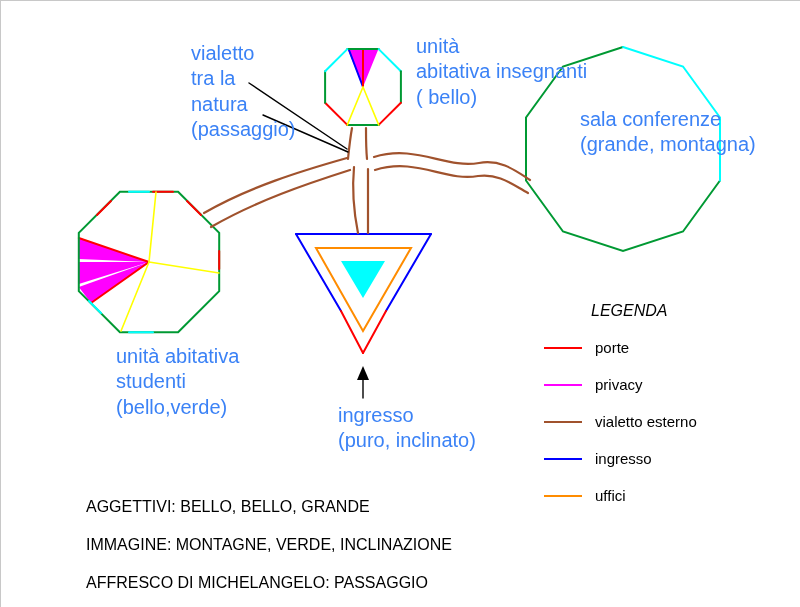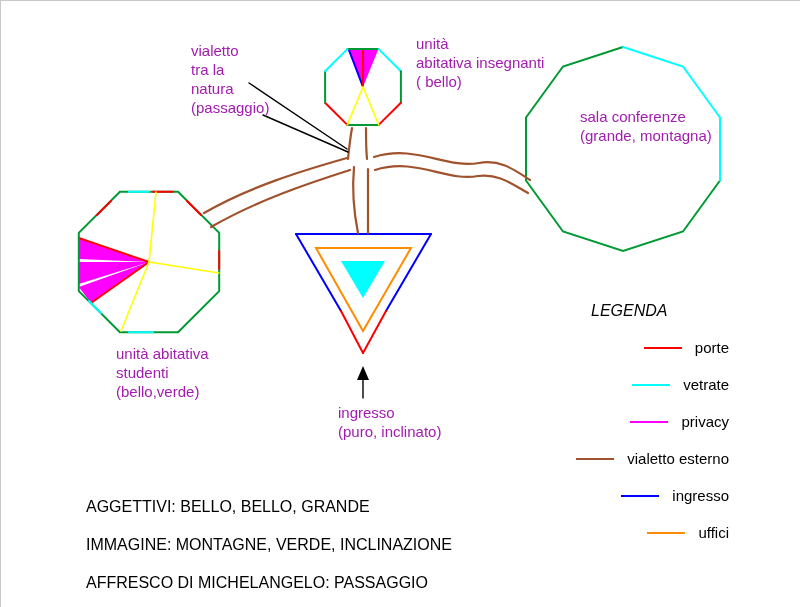--- a/index.html
+++ b/index.html
@@ -18,26 +18,26 @@
   .s-divisione{ stroke: var(--divisione-interna); stroke-width: 1.6; }
   .s-vialetto { stroke: var(--vialetto-esterno); stroke-width: 2.2; }
   .s-ingresso { stroke: var(--ingresso); }
   .s-uffici   { stroke: var(--uffici); }
   .s-nero     { stroke: #000; stroke-width: 1.4; }
   .f-privacy  { fill: var(--privacy); stroke: none; }
   .f-vetrate  { fill: var(--vetrate); stroke: none; }
   .f-nero     { fill: #000; stroke: none; }
 
   .label {
-    position: absolute; font-size: 15px; line-height: 1.27;
-    white-space: pre-line; color: #a21caf;
+    position: absolute; font-size: 20px; line-height: 1.27;
+    white-space: pre-line; color: #3b82f6;
   }
   .legend { position: absolute; left: 543px; top: 301px; width: 185px; }
   .legend-title { font-size: 16px; margin: 0 0 19px 47px; font-style: italic; }
-  .legend-row { display: flex; align-items: center; margin-bottom: 20px; height: 17px; justify-content: flex-end; }
+  .legend-row { display: flex; align-items: center; margin-bottom: 20px; height: 17px; }
   .legend-swatch { width: 38px; height: 2px; margin-right: 13px; flex: 0 0 auto; }
   .legend-label { font-size: 15px; }
   .notes { position: absolute; left: 85px; top: 497px; font-size: 16px; }
   .note-line { margin-bottom: 20px; }
 </style>
 </head>
 <body>
 
 <div class="canvas">
 
@@ -135,24 +135,20 @@
 (puro, inclinato)</div>
 
   <div class="legend">
     <div class="legend-title">LEGENDA</div>
 
     <div class="legend-row">
       <span class="legend-swatch" style="background-color: rgb(255, 0, 0);"></span>
       <span class="legend-label">porte</span>
     </div>
     <div class="legend-row">
-      <span class="legend-swatch" style="background-color: rgb(0, 255, 255);"></span>
-      <span class="legend-label">vetrate</span>
-    </div>
-    <div class="legend-row">
       <span class="legend-swatch" style="background-color: rgb(255, 0, 255);"></span>
       <span class="legend-label">privacy</span>
     </div>
     <div class="legend-row">
       <span class="legend-swatch" style="background-color: rgb(160, 82, 45);"></span>
       <span class="legend-label">vialetto esterno</span>
     </div>
     <div class="legend-row">
       <span class="legend-swatch" style="background-color: rgb(0, 0, 255);"></span>
       <span class="legend-label">ingresso</span>

